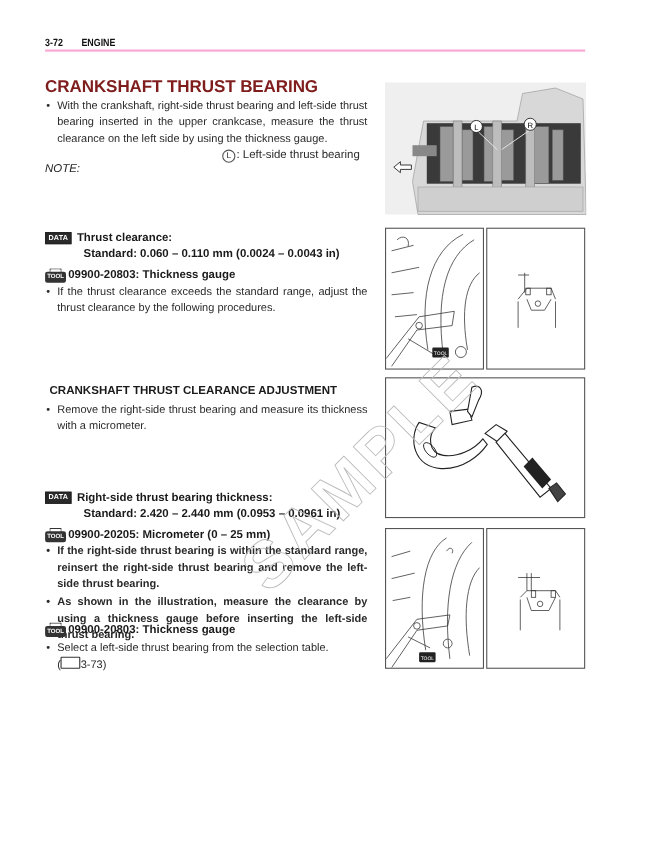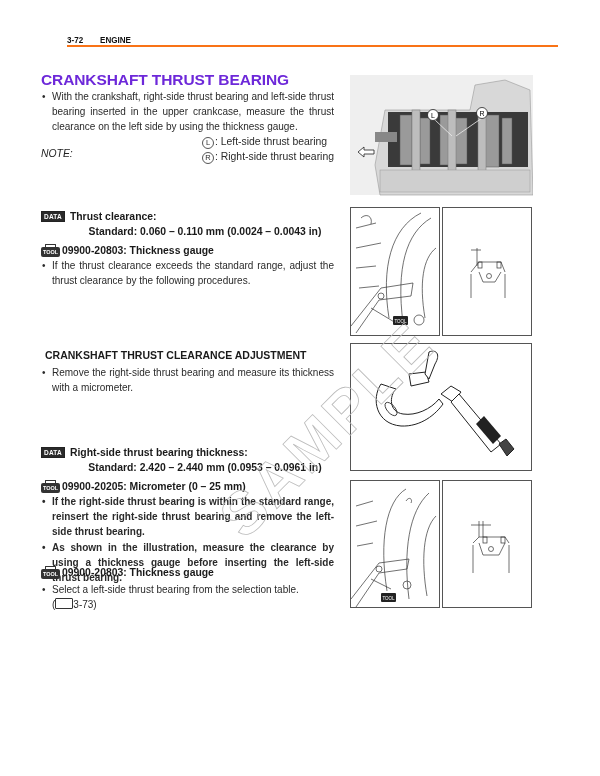--- a/index.html
+++ b/index.html
@@ -1,39 +1,39 @@
 <!DOCTYPE html>
 <html><head>
 <meta charset="utf-8">
 <style>
   html, body { margin: 0; padding: 0; background: #ffffff; }
   body { width: 600px; height: 776px; position: relative; overflow: hidden;
          font-family: "Liberation Sans", sans-serif; color: #222; }
   .header { position: absolute; left: 41px; top: 29px; width: 491px; height: 16px;
-            border-bottom: 2px solid #f97316; margin-left: 26px; }
+            border-bottom: 2px solid #f9a8d4; }
   .header span { font-family: "Liberation Sans", sans-serif; font-weight: bold;
                  font-size: 9.5px; color: #111; transform: scaleX(0.85); transform-origin: left;
                  display: inline-block; }
   .header .pg { margin-right: 10px; }
   .col { position: absolute; left: 41px; width: 293px; }
   h1 { position: absolute; left: 41px; top: 71px; margin: 0; font-size: 15.5px; font-weight: bold;
-       color: #6d28d9; letter-spacing: -0.1px; }
+       color: #7f1d1d; letter-spacing: -0.1px; }
   h2 { margin: 4px; font-size: 10.5px; font-weight: bold; color: #1a1a1a; }
   p, li { font-size: 10px; line-height: 15.2px; color: #2a2a2a; text-align: justify; }
   ul { list-style: none; margin: 0; padding: 0; }
   ul li { position: relative; padding-left: 11px; margin: 0; }
   ul li::before { content: "•"; position: absolute; left: 1px; top: 0; }
   .legend { position: absolute; left: 202px; font-size: 10.4px; line-height: 15px; color: #2a2a2a; }
   .legend .circ { display: inline-block; width: 10px; height: 10px; border: 1px solid #555;
                   border-radius: 50%; font-size: 7.5px; line-height: 10px; text-align: center;
                   vertical-align: 0px; margin-right: 1px; }
   .note-label { font-style: italic; font-size: 10.4px; }
   .note-text { font-style: italic; font-size: 10.4px; line-height: 15.2px; margin: 0; text-align: justify; }
   .spec { font-size: 10.4px; font-weight: bold; line-height: 15px; color: #1a1a1a; }
-  .spec .indent { padding-left: 35px; display: block; text-align: center; }
+  .spec .indent { padding-left: 35px; display: block; }
   .badge { display: inline-block; background: #2a2a2a; color: #fff; font-size: 6.5px; font-weight: bold;
            padding: 0 2px; line-height: 9px; height: 9px; vertical-align: 1px; margin-right: 5px;
            letter-spacing: 0.2px; border: 1px solid #222; }
   .tool-badge { display: inline-block; background: #333; color: #fff; font-size: 5.5px; font-weight: bold;
                 width: 19px; height: 10px; line-height: 10px; text-align: center; border-radius: 2px;
                 vertical-align: 0px; margin-right: 2px; position: relative; }
   .tool-badge::before { content: ""; position: absolute; left: 4px; top: -3px; width: 9px; height: 3px;
                         border: 1px solid #333; border-bottom: none; border-radius: 1px 1px 0 0; }
   .frame { position: absolute; border: 1px solid #555; background: #fff; overflow: hidden; }
   .photo { position: absolute; left: 350px; top: 70px; width: 183px; height: 130px; background: #fff; }
@@ -56,23 +56,20 @@
 <div class="col" style="top:89px;">
   <ul>
     <li>With the crankshaft, right-side thrust bearing and left-side thrust bearing inserted in the upper crankcase, measure the thrust clearance on the left side by using the thickness gauge.</li>
   </ul>
 </div>
 
 <div class="legend" style="top:134px;">
   <div>
     <span class="circ">L</span><span>: Left-side thrust bearing</span>
   </div>
-  <div>
-    <span class="circ">R</span><span>: Right-side thrust bearing</span>
-  </div>
 </div>
 
 <div class="col" style="top:148px;">
   <div class="note-label">NOTE:</div>
 </div>
 
 <div class="col spec" style="top:209px;">
   <div><span class="badge">DATA</span><span>Thrust clearance:</span></div>
   <span class="indent">Standard: 0.060 – 0.110 mm (0.0024 – 0.0043 in)</span>
 </div>

